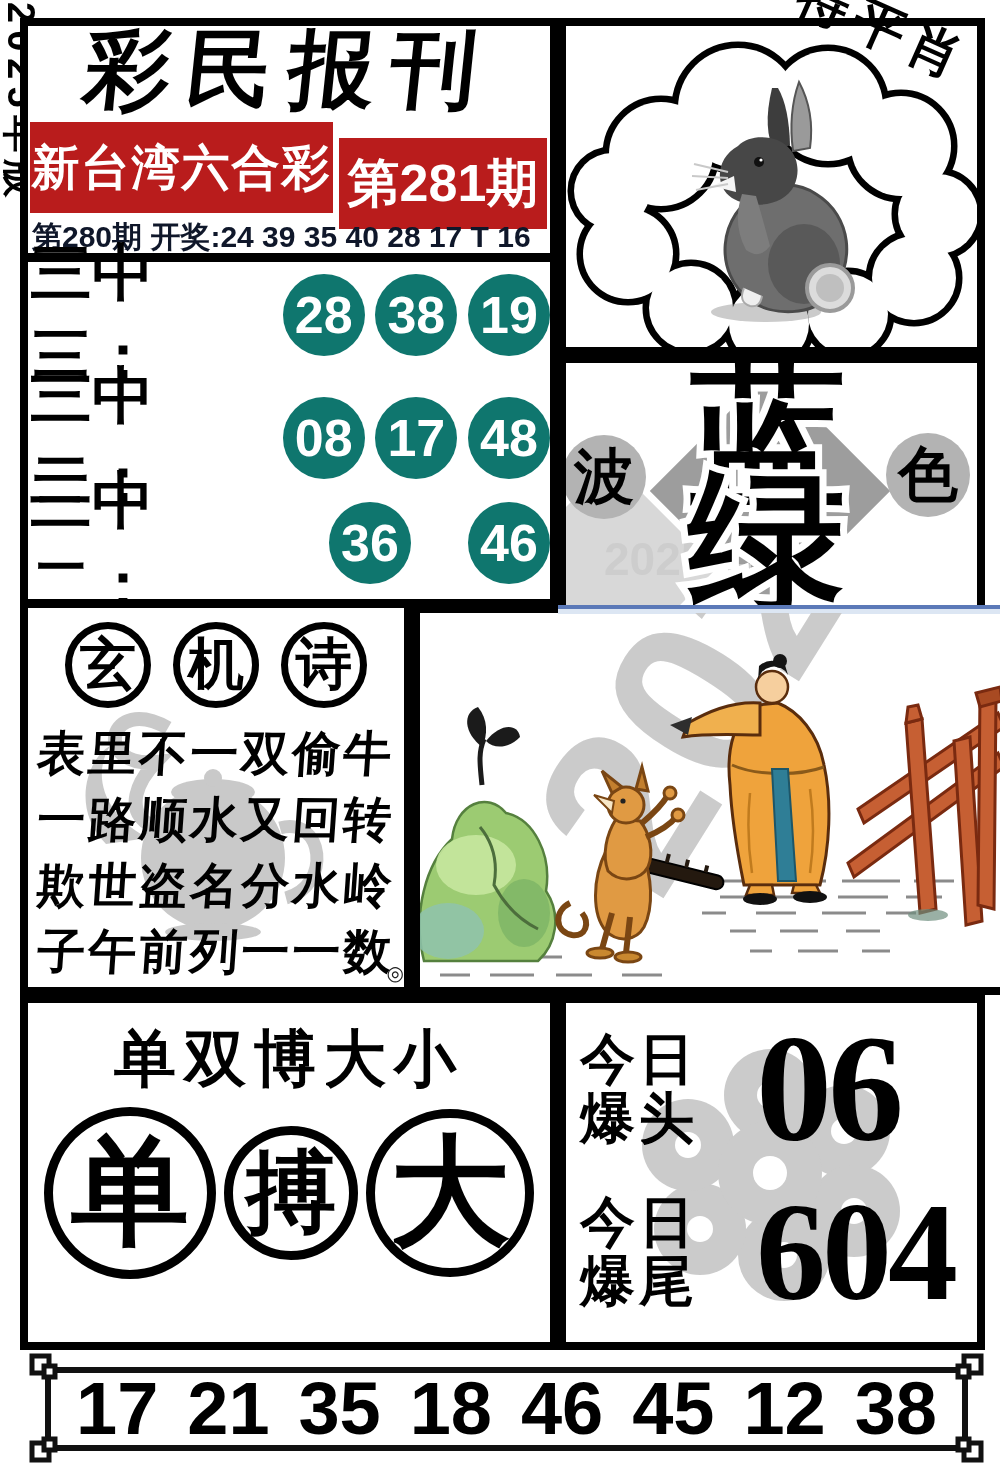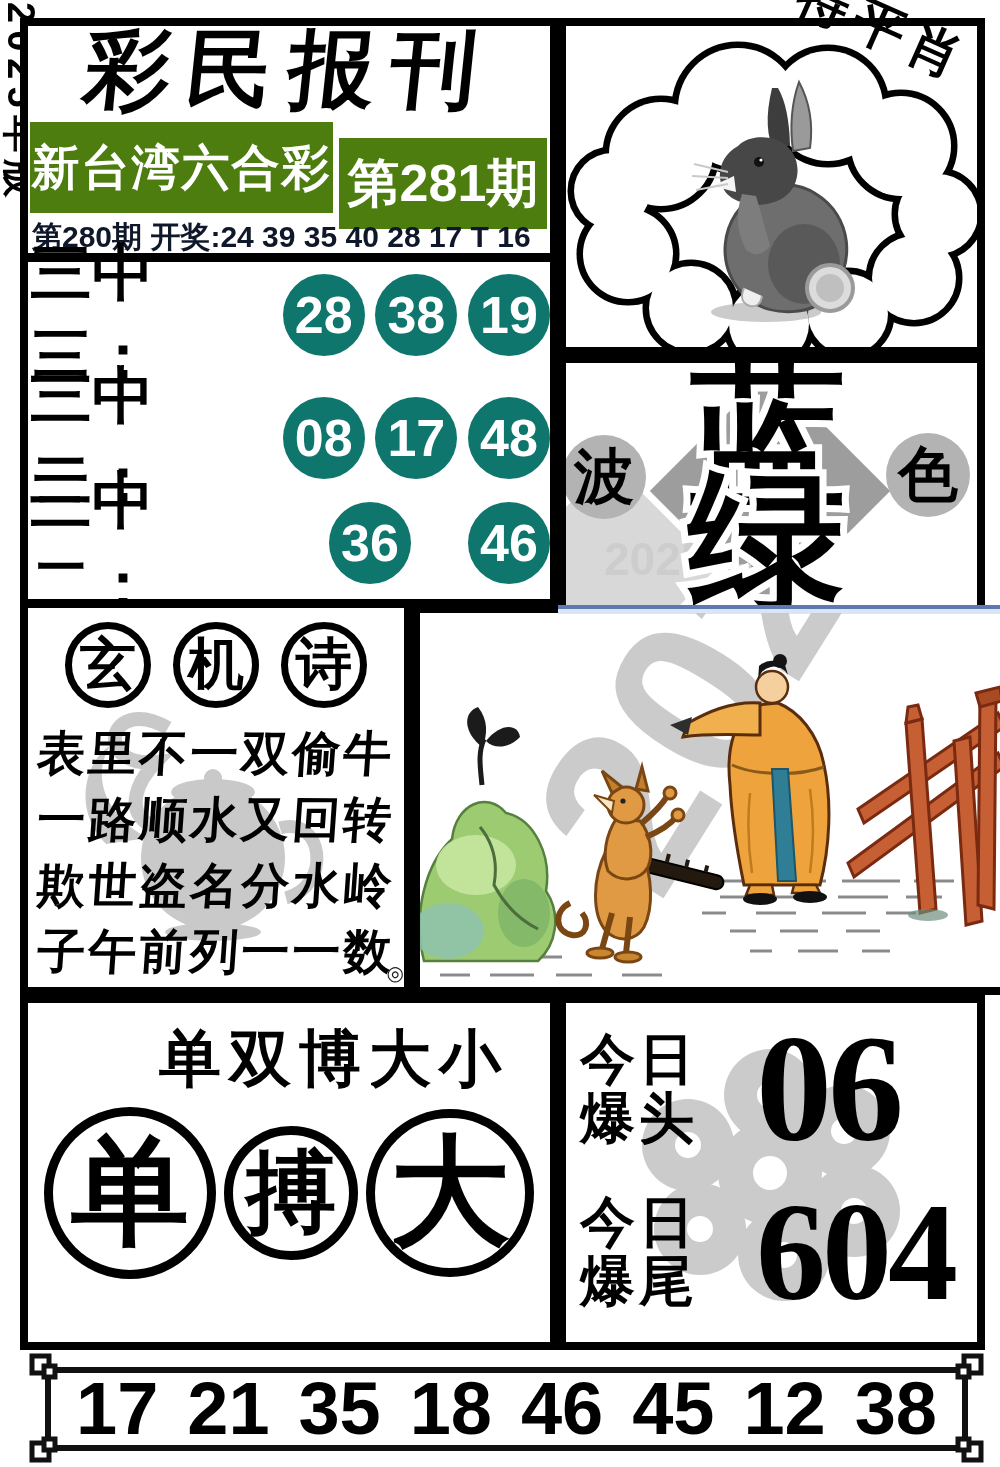--- a/index.html
+++ b/index.html
@@ -10,21 +10,21 @@
   
   .edition{position:absolute;left:46px;top:2px;transform:rotate(90deg);transform-origin:0 0;
            font-size:38px;font-weight:900;letter-spacing:7px;white-space:nowrap;
            font-family:"Liberation Sans",sans-serif;}
 
   
   .box-a{left:20px;top:18px;width:538px;height:589px;}
   .masthead{position:absolute;left:0;top:-4px;width:100%;text-align:center;font-size:86px;
             font-weight:900;font-family:"DejaVu Serif",serif;letter-spacing:16px;
             transform:skewX(-6deg);line-height:94px;}
-  .bar{position:absolute;top:96px;height:91px;background:#4d7c0f;color:#fff;display:flex;
+  .bar{position:absolute;top:96px;height:91px;background:#b91c1c;color:#fff;display:flex;
        align-items:center;justify-content:center;font-weight:900;}
   .bar-left{left:2px;width:303px;font-size:48px;letter-spacing:2px;}
   .bar-right{left:311px;width:208px;font-size:52px;margin-top:16px;}
   .lastdraw{position:absolute;left:4px;top:191px;font-size:30px;font-weight:800;color:#0f172a;
             white-space:nowrap;}
   .divider-a{position:absolute;left:-8px;right:-8px;top:227px;height:9px;background:#000;}
   .pick-row{position:absolute;left:2px;right:0;height:86px;display:flex;align-items:center;justify-content:space-between;}
   .pick-row.r1{top:246px;}.pick-row.r2{top:369px;}.pick-row.r3{top:474px;}
   .pick-label{font-size:62px;font-weight:900;width:242px;flex:none;letter-spacing:0;}
   .ball{width:82px;height:82px;border-radius:50%;background:#0f766e;color:#fff;margin-left:2px;
@@ -66,21 +66,21 @@
   
   .illu{position:absolute;left:412px;top:605px;width:588px;height:390px;box-sizing:border-box;
         border-left:8px solid #000;border-bottom:8px solid #000;background:#fff;overflow:hidden;}
   .illu-topblack{position:absolute;left:0;top:0;width:138px;height:8px;background:#000;}
   .illu-topblue{position:absolute;left:138px;right:0;top:0;height:4px;background:#5b79b8;}
   .illu-topblue2{position:absolute;left:138px;right:0;top:4px;height:5px;background:#dce6f3;}
 
   
   .box-c{left:20px;top:995px;width:538px;height:355px;}
   .oe-title{position:absolute;left:0;top:14px;width:100%;text-align:center;font-size:62px;
-        font-weight:900;font-family:"DejaVu Serif",serif;letter-spacing:8px;margin-left:45px;}
+        font-weight:900;font-family:"DejaVu Serif",serif;letter-spacing:8px;}
   .oe-row{position:absolute;left:0;top:104px;width:100%;display:flex;justify-content:center;
         align-items:center;gap:8px;}
   .ocirc{border:9px solid #000;border-radius:50%;display:flex;align-items:center;
         justify-content:center;font-weight:900;font-family:"DejaVu Serif",serif;
         box-sizing:border-box;}
   .ocirc.big1{width:172px;height:172px;font-size:118px;}
   .ocirc.mid{width:134px;height:134px;font-size:90px;}
   .ocirc.big2{width:168px;height:168px;font-size:120px;}
 
   

